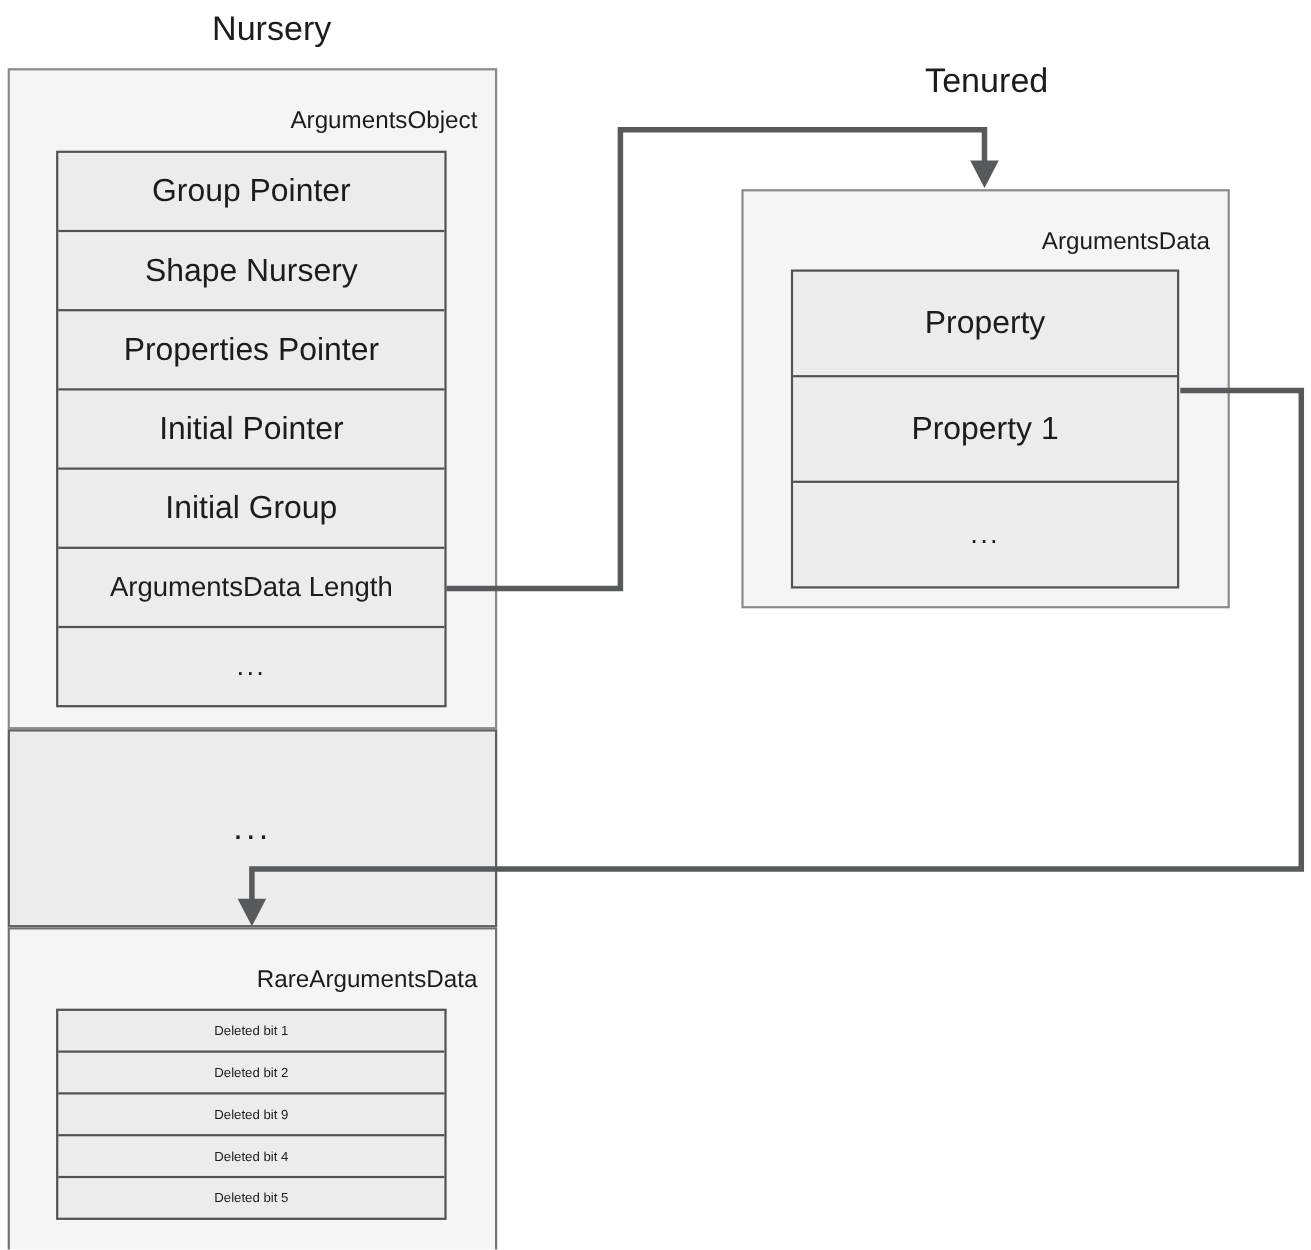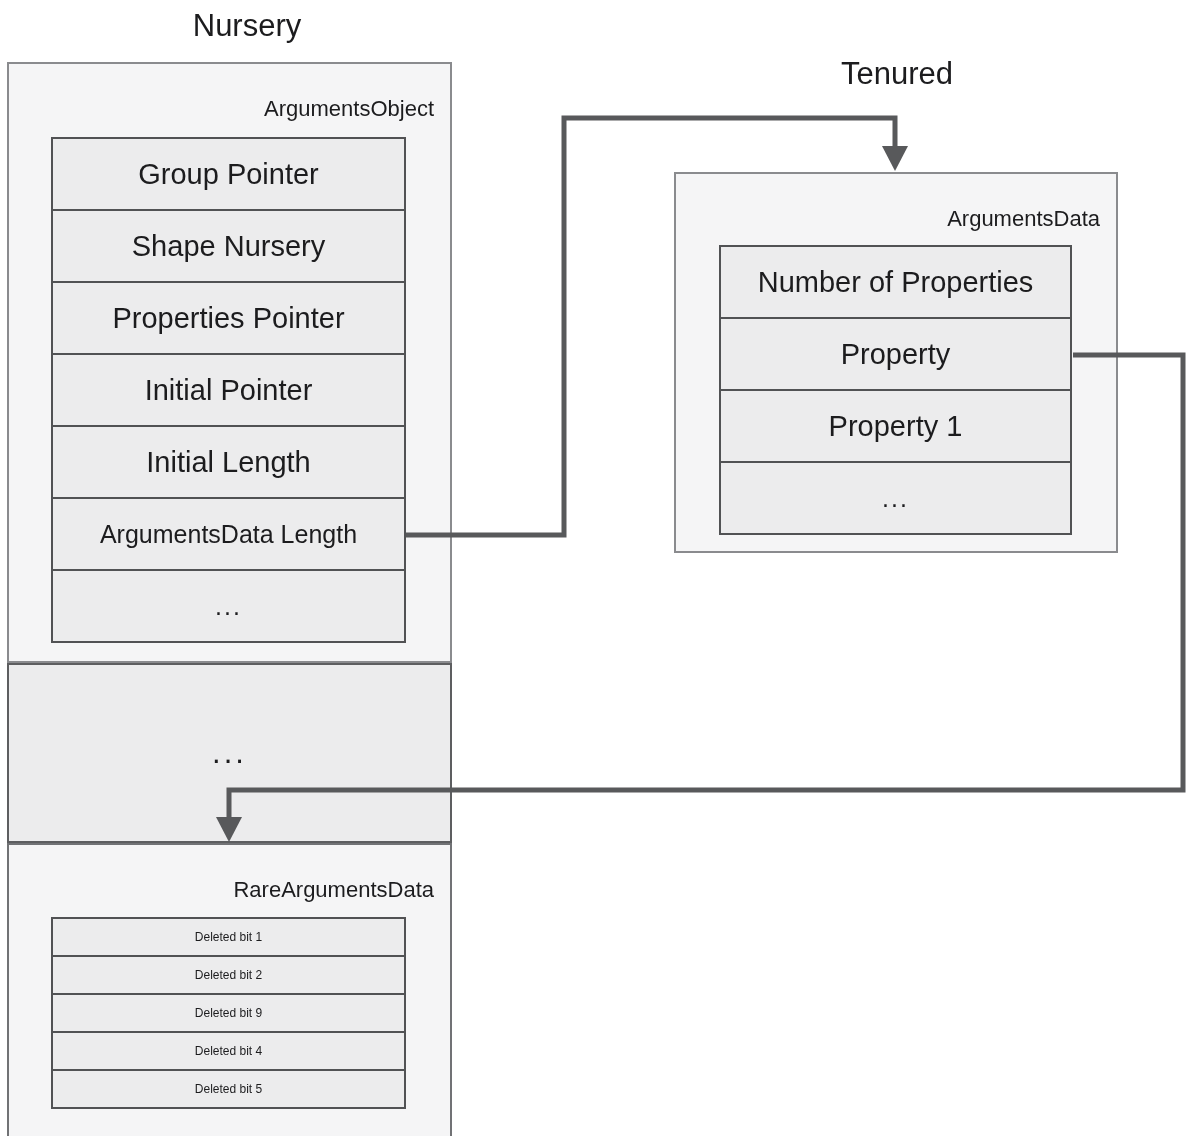--- a/index.html
+++ b/index.html
@@ -69,21 +69,21 @@
   <div class="region-label" id="lbl-nursery">Nursery</div>
   <div class="region-label" id="lbl-tenured">Tenured</div>
 
   <div class="box" id="box-arguments-object">
     <div class="box-title">ArgumentsObject</div>
     <div class="table" id="tbl-arguments-object">
       <div class="cell">Group Pointer</div>
       <div class="cell">Shape Nursery</div>
       <div class="cell">Properties Pointer</div>
       <div class="cell">Initial Pointer</div>
-      <div class="cell">Initial Length</div>
+      <div class="cell">Initial Group</div>
       <div class="cell small">ArgumentsData Length</div>
       <div class="cell dots">...</div>
     </div>
   </div>
 
   <div class="box" id="box-ellipsis">
     <div class="mid-dots">...</div>
   </div>
 
   <div class="box" id="box-rare">
@@ -93,21 +93,20 @@
       <div class="cell tiny">Deleted bit 2</div>
       <div class="cell tiny">Deleted bit 9</div>
       <div class="cell tiny">Deleted bit 4</div>
       <div class="cell tiny">Deleted bit 5</div>
     </div>
   </div>
 
   <div class="box" id="box-arguments-data">
     <div class="box-title">ArgumentsData</div>
     <div class="table" id="tbl-arguments-data">
-      <div class="cell">Number of Properties</div>
       <div class="cell">Property</div>
       <div class="cell">Property 1</div>
       <div class="cell dots">...</div>
     </div>
   </div>
 
   <svg id="connector-layer" viewBox="0 0 1192 1136" xmlns="http://www.w3.org/2000/svg">
     <path d="M 406 535 H 564 V 118 H 895 V 148"></path>
     <polygon points="882,146 908,146 895,171"></polygon>
     <path d="M 1073 355 H 1183 V 790 H 229 V 819"></path>

